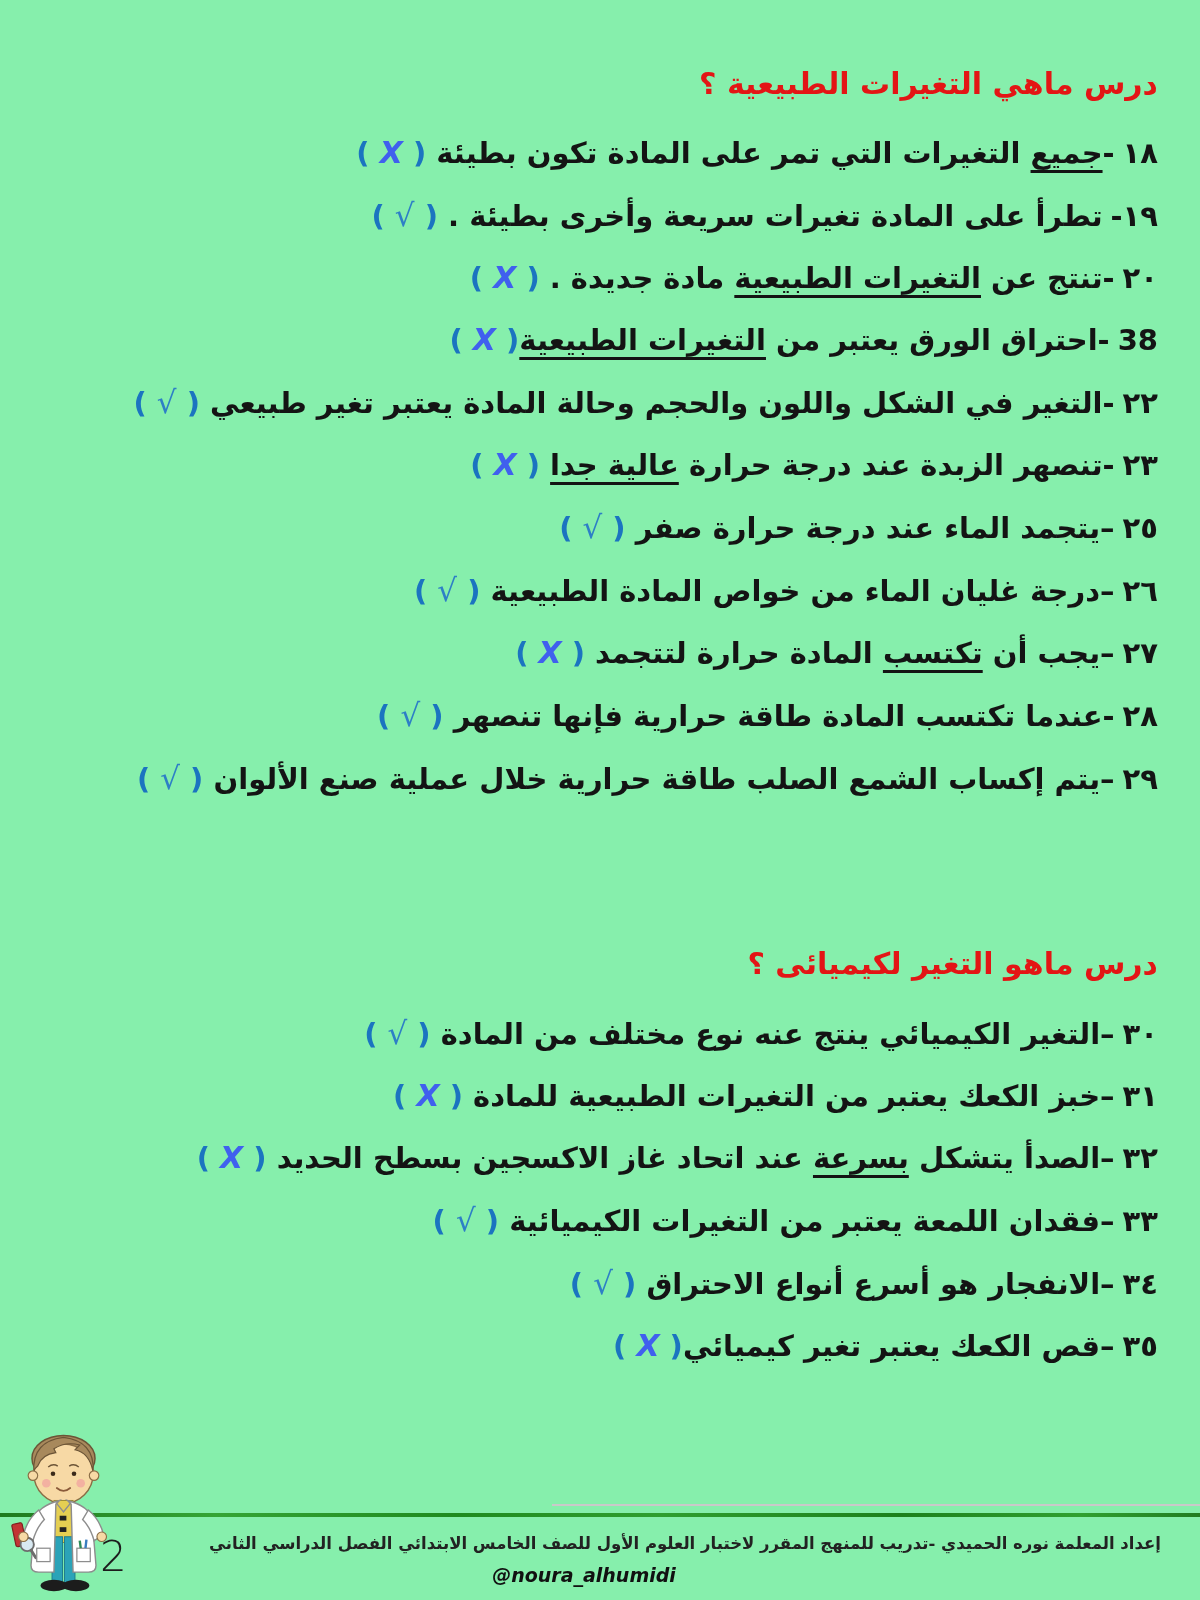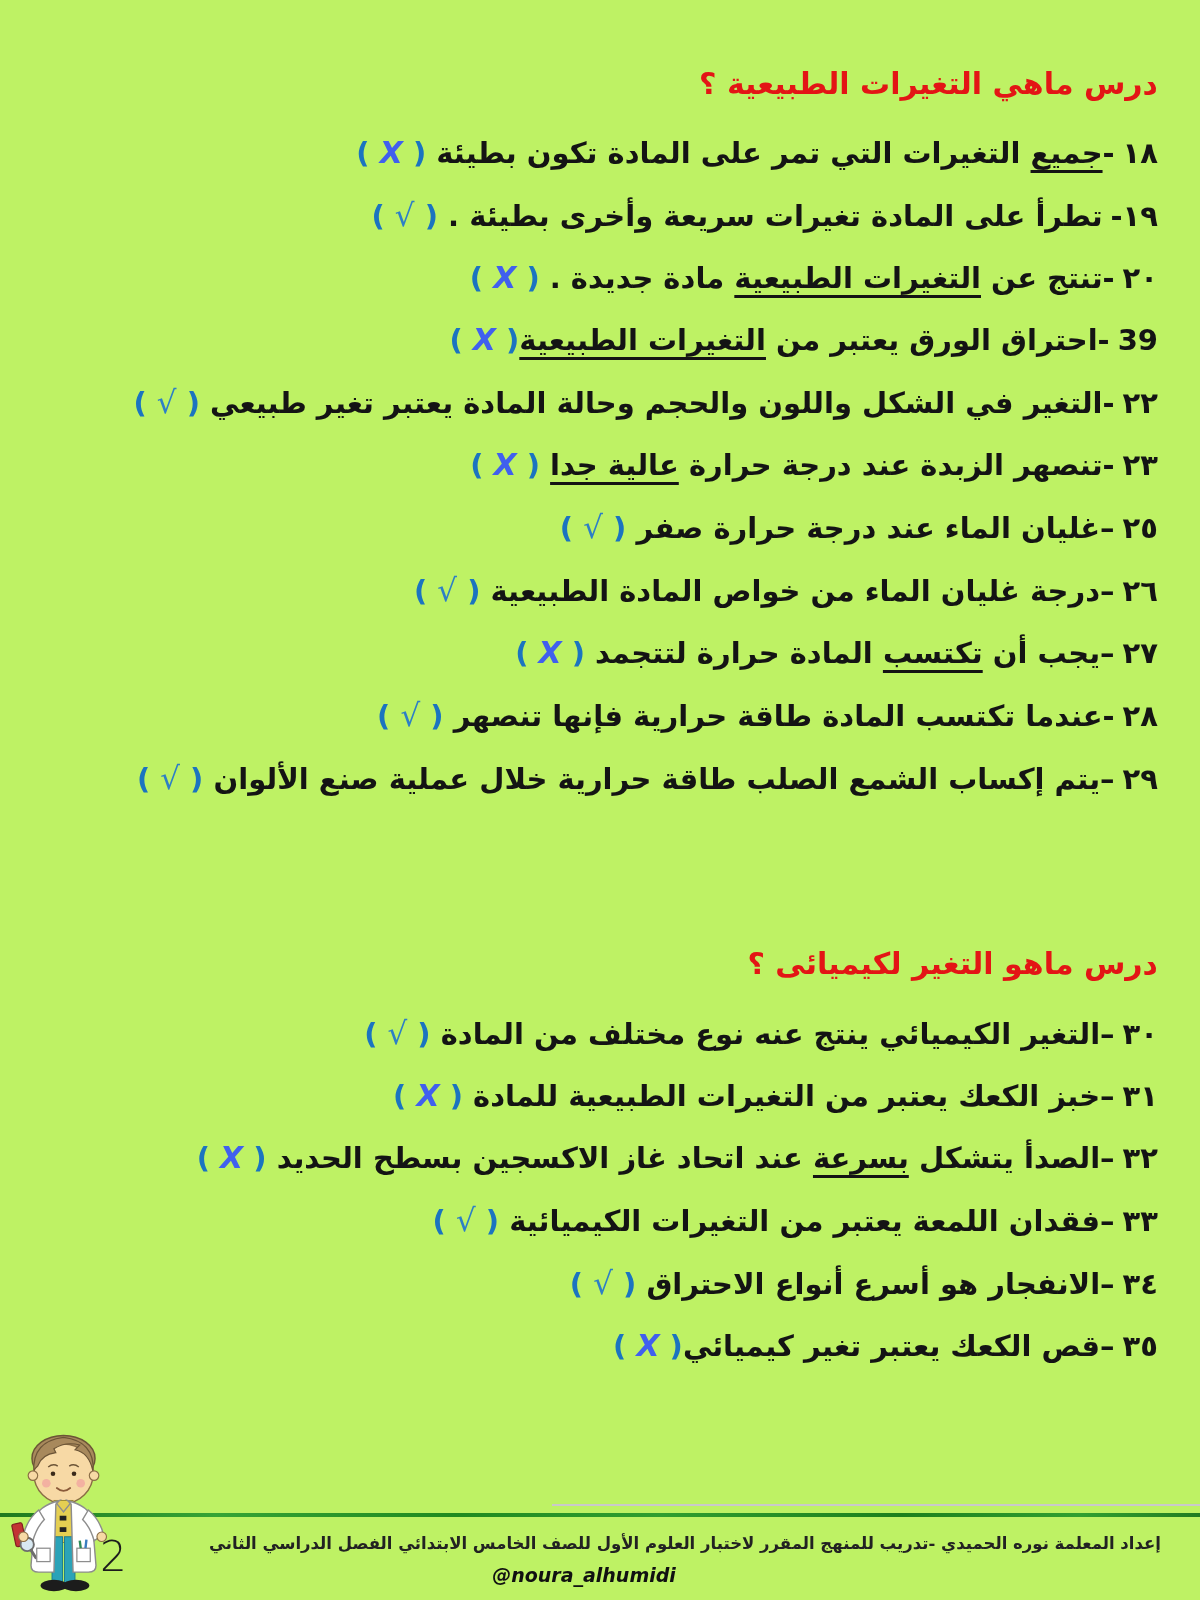--- a/index.html
+++ b/index.html
@@ -1,17 +1,17 @@
 <!DOCTYPE html>
 <html lang="ar"><head>
 <meta charset="utf-8">
 <style>
   html,body{margin:0;padding:0;background:#ffffff;}
   .page{
-    position:relative;width:1200px;height:1600px;background:#bef264;
+    position:relative;width:1200px;height:1600px;background:#86efac;
     overflow:hidden;font-family:"DejaVu Sans",sans-serif;
   }
   
   #sections-root{position:absolute;inset:0;}
   .qsection{position:absolute;right:42px;left:40px;text-align:right;direction:rtl;}
   .qsection:nth-of-type(1){top:64px;}
   .qsection:nth-of-type(2){top:944px;}
   .sec-title{
     margin:0 0 18px 0;font-size:30px;line-height:40px;font-weight:700;
     color:#e31515;
@@ -47,24 +47,24 @@
 <body>
 
 <div class="page">
 
   <div id="sections-root">
       <section class="qsection" dir="rtl">
         <h2 class="sec-title">درس ماهي التغيرات الطبيعية ؟</h2>
         <div class="qline"><span class="qnum">١٨</span><span class="qtext"><span>-</span><span class="u">جميع</span><span> التغيرات التي تمر على المادة تكون بطيئة </span></span><span class="ans" dir="ltr"><span class="paren">( </span><span class="mark-x">X</span><span class="paren"> )</span></span></div>
         <div class="qline"><span class="qnum">١٩-</span><span class="qtext"><span>تطرأ على المادة تغيرات سريعة وأخرى بطيئة .  </span></span><span class="ans" dir="ltr"><span class="paren">( </span><span class="mark-check">√</span><span class="paren"> )</span></span></div>
         <div class="qline"><span class="qnum">٢٠</span><span class="qtext"><span>-تنتج عن </span><span class="u">التغيرات الطبيعية</span><span> مادة جديدة . </span></span><span class="ans" dir="ltr"><span class="paren">( </span><span class="mark-x">X</span><span class="paren"> )</span></span></div>
-        <div class="qline"><span class="qnum">39</span><span class="qtext"><span>-احتراق الورق يعتبر من </span><span class="u">التغيرات الطبيعية</span><span></span></span><span class="ans" dir="ltr"><span class="paren">( </span><span class="mark-x">X</span><span class="paren"> )</span></span></div>
+        <div class="qline"><span class="qnum">38</span><span class="qtext"><span>-احتراق الورق يعتبر من </span><span class="u">التغيرات الطبيعية</span><span></span></span><span class="ans" dir="ltr"><span class="paren">( </span><span class="mark-x">X</span><span class="paren"> )</span></span></div>
         <div class="qline"><span class="qnum">٢٢</span><span class="qtext"><span>-التغير في الشكل واللون والحجم وحالة المادة يعتبر تغير طبيعي </span></span><span class="ans" dir="ltr"><span class="paren">( </span><span class="mark-check">√</span><span class="paren"> )</span></span></div>
         <div class="qline"><span class="qnum">٢٣</span><span class="qtext"><span>-تنصهر الزبدة عند درجة حرارة </span><span class="u">عالية جدا</span><span> </span></span><span class="ans" dir="ltr"><span class="paren">( </span><span class="mark-x">X</span><span class="paren"> )</span></span></div>
-        <div class="qline"><span class="qnum">٢٥</span><span class="qtext"><span>–غليان الماء عند درجة حرارة صفر </span></span><span class="ans" dir="ltr"><span class="paren">( </span><span class="mark-check">√</span><span class="paren"> )</span></span></div>
+        <div class="qline"><span class="qnum">٢٥</span><span class="qtext"><span>–يتجمد الماء عند درجة حرارة صفر </span></span><span class="ans" dir="ltr"><span class="paren">( </span><span class="mark-check">√</span><span class="paren"> )</span></span></div>
         <div class="qline"><span class="qnum">٢٦</span><span class="qtext"><span>–درجة غليان الماء من خواص المادة الطبيعية </span></span><span class="ans" dir="ltr"><span class="paren">( </span><span class="mark-check">√</span><span class="paren"> )</span></span></div>
         <div class="qline"><span class="qnum">٢٧</span><span class="qtext"><span>–يجب أن </span><span class="u">تكتسب</span><span> المادة حرارة لتتجمد </span></span><span class="ans" dir="ltr"><span class="paren">( </span><span class="mark-x">X</span><span class="paren"> )</span></span></div>
         <div class="qline"><span class="qnum">٢٨</span><span class="qtext"><span>-عندما تكتسب المادة طاقة حرارية فإنها تنصهر </span></span><span class="ans" dir="ltr"><span class="paren">( </span><span class="mark-check">√</span><span class="paren"> )</span></span></div>
         <div class="qline"><span class="qnum">٢٩</span><span class="qtext"><span>–يتم إكساب الشمع الصلب طاقة حرارية خلال عملية صنع الألوان </span></span><span class="ans" dir="ltr"><span class="paren">( </span><span class="mark-check">√</span><span class="paren"> )</span></span></div>
       </section>
       <section class="qsection" dir="rtl">
         <h2 class="sec-title">درس ماهو التغير لكيميائى ؟</h2>
         <div class="qline"><span class="qnum">٣٠</span><span class="qtext"><span>–التغير الكيميائي ينتج عنه نوع مختلف من المادة </span></span><span class="ans" dir="ltr"><span class="paren">( </span><span class="mark-check">√</span><span class="paren"> )</span></span></div>
         <div class="qline"><span class="qnum">٣١</span><span class="qtext"><span>–خبز الكعك يعتبر من التغيرات الطبيعية للمادة </span></span><span class="ans" dir="ltr"><span class="paren">( </span><span class="mark-x">X</span><span class="paren"> )</span></span></div>
         <div class="qline"><span class="qnum">٣٢</span><span class="qtext"><span>–الصدأ يتشكل </span><span class="u">بسرعة</span><span> عند اتحاد غاز الاكسجين بسطح الحديد </span></span><span class="ans" dir="ltr"><span class="paren">( </span><span class="mark-x">X</span><span class="paren"> )</span></span></div>

